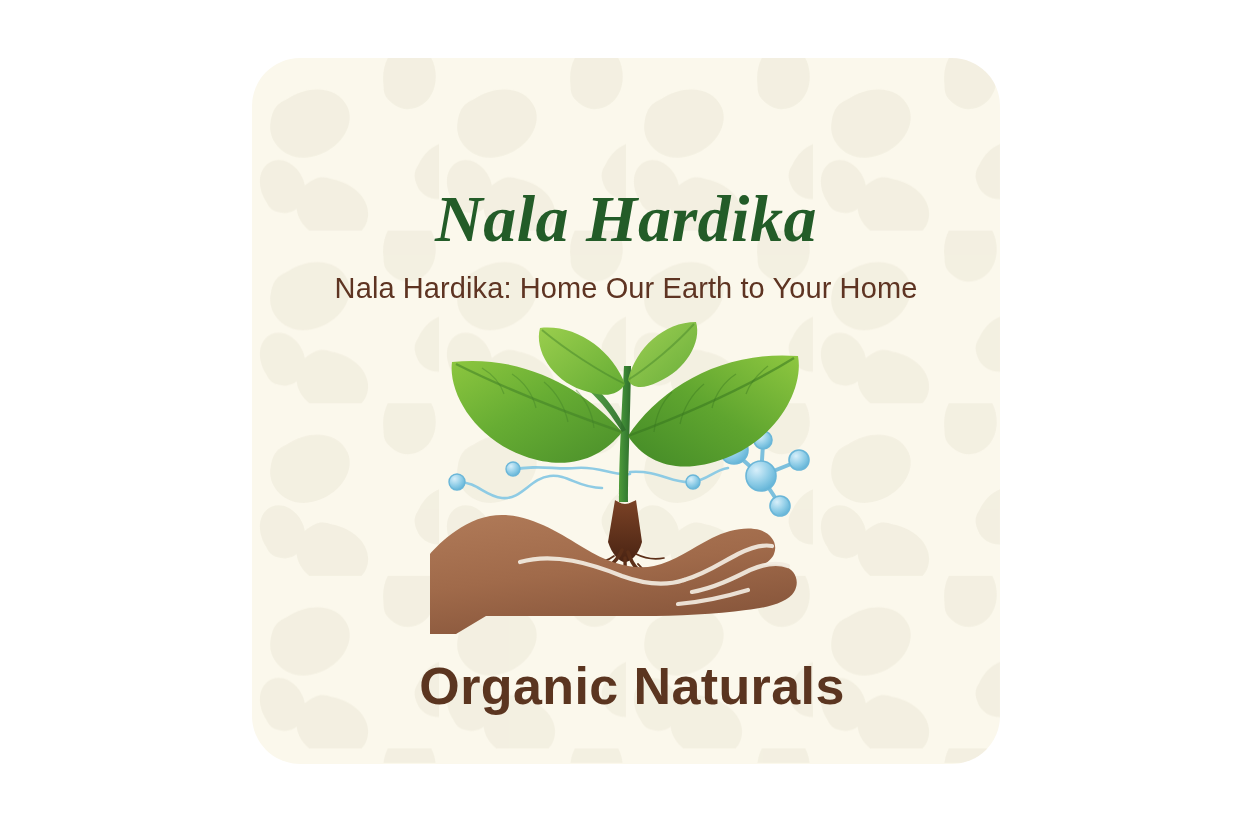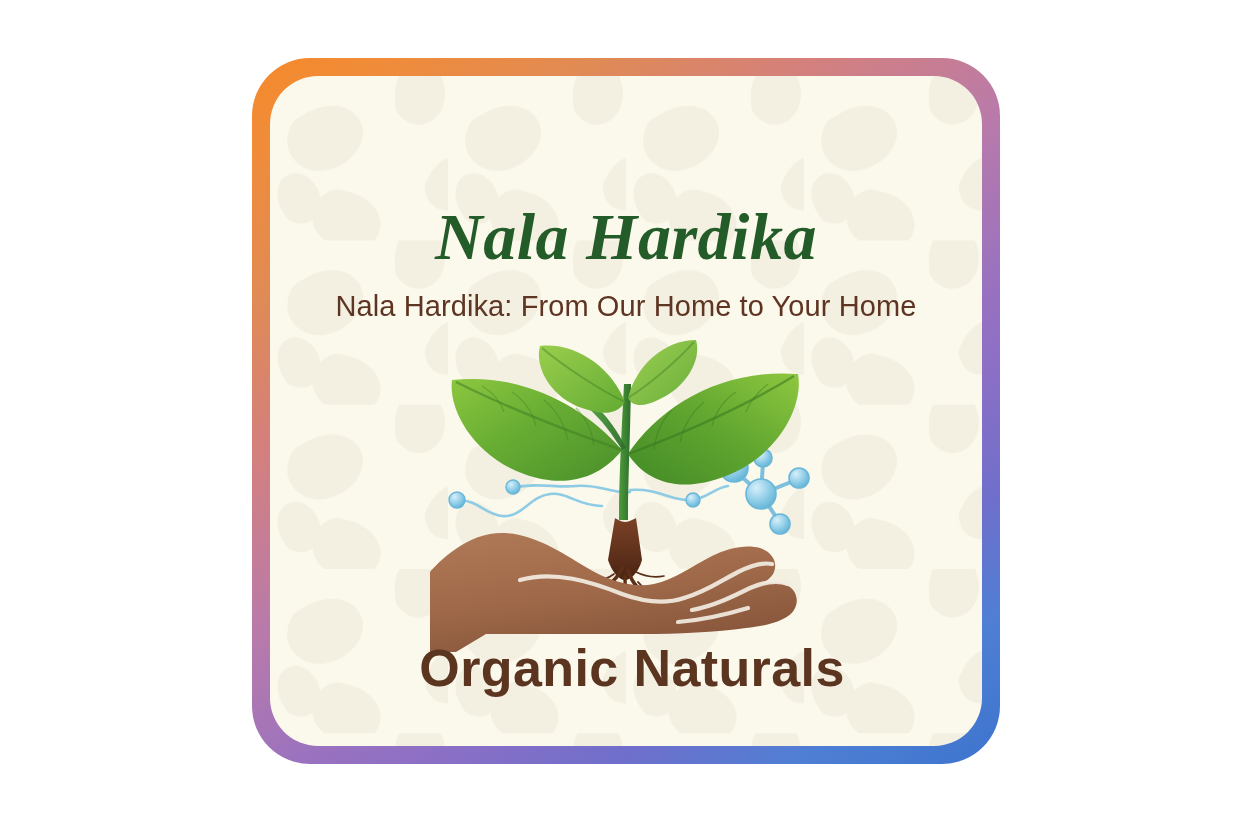--- a/index.html
+++ b/index.html
@@ -21,21 +21,21 @@
   }
 
   
   .logo-card {
     position: absolute;
     left: 252px;
     top: 58px;
     width: 748px;
     height: 706px;
     border-radius: 58px;
-    padding: 18px;
+    padding: 0;
     box-sizing: border-box;
     background: linear-gradient(145deg,
         #f5892a 0%,
         #f08c3a 8%,
         #e08a55 20%,
         #d4807c 32%,
         #bb7ba8 46%,
         #9a72bf 60%,
         #8a6fc6 68%,
         #6f6fcb 78%,
@@ -135,21 +135,21 @@
             <use href="#wmleaf" transform="translate(78,118) rotate(62) scale(0.95)"></use>
             <use href="#wmleaf" transform="translate(162,104) rotate(-14) scale(0.78)"></use>
             <use href="#wmleaf" transform="translate(14,140) rotate(-72) scale(0.7)"></use>
           </pattern>
         </defs>
         <rect x="0" y="0" width="728" height="686" fill="url(#wmpat)" opacity="0.42"></rect>
       </svg>
 
       <div class="brand-title">Nala Hardika</div>
 
-      <div class="brand-tagline">Nala Hardika: From Our Home to Your Home</div>
+      <div class="brand-tagline">Nala Hardika: Home Our Earth to Your Home</div>
 
       <div class="emblem">
         <svg viewBox="0 0 420 330" xmlns="http://www.w3.org/2000/svg" aria-hidden="true">
           <defs>
             <linearGradient id="leafL" x1="0" y1="0" x2="1" y2="1">
               <stop offset="0%" stop-color="#8cc63f"></stop>
               <stop offset="45%" stop-color="#67ad33"></stop>
               <stop offset="100%" stop-color="#4a8f2a"></stop>
             </linearGradient>
             <linearGradient id="leafR" x1="1" y1="0" x2="0" y2="1">

